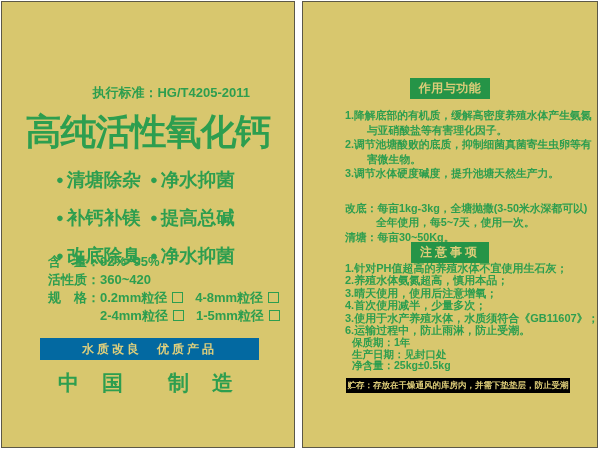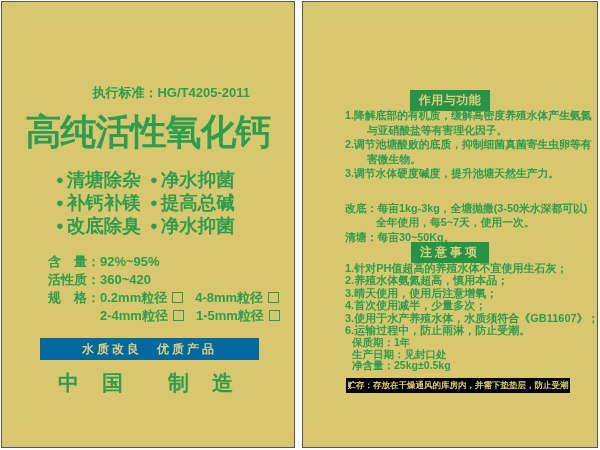--- a/index.html
+++ b/index.html
@@ -8,38 +8,38 @@
   .panel{position:absolute;top:1px;height:445px;background:#d8c76e;border:1px solid #5c5847;
     color:#2d9e4f;font-weight:bold;}
   .left-panel{left:1px;width:292px;}
   .right-panel{left:302px;width:294px;}
 
   
   .std{position:absolute;top:82px;left:0;right:44px;text-align:right;font-size:13px;}
   .title{position:absolute;top:106px;left:0;width:100%;text-align:center;
     font-size:36px;font-weight:800;letter-spacing:-1px;}
   .features{position:absolute;top:168px;left:54px;display:grid;
-    grid-template-columns:94px auto;row-gap:3px;font-size:18.5px;line-height:20px;font-weight:800;}
+    grid-template-columns:94px auto;row-gap:18px;font-size:18.5px;line-height:20px;font-weight:800;}
   .feat{white-space:nowrap;}
   .dot{font-size:13px;margin-right:3px;vertical-align:2px;}
   .spec-block{position:absolute;top:253px;left:46px;font-size:13px;font-weight:800;}
   .srow{margin-bottom:5px;height:13px;line-height:13px;white-space:nowrap;}
   .srow-indent{padding-left:52px;}
   .cbx{display:inline-block;width:9px;height:9px;border:1.6px solid #2d9e4f;
     margin:0 12px 0 5px;vertical-align:-1px;}
   .cbx:last-child{margin-right:0;}
   .banner-left{position:absolute;top:336px;left:38px;width:219px;height:22px;
     background:#0369a1;color:#dfcf7c;font-size:12px;letter-spacing:3px;line-height:23px;
     text-align:center;font-weight:700;}
   .origin{position:absolute;top:367px;left:56px;font-size:21px;letter-spacing:1px;font-weight:800;}
 
   
   .hdr-row{position:absolute;left:0;width:100%;display:flex;justify-content:center;
     align-items:flex-end;}
-  .h1{top:88px;text-align:right;} .h2{top:178px;} .h3{top:240px;}
+  .h1{top:76px;text-align:right;} .h2{top:178px;} .h3{top:240px;}
   .hdr{background:#259447;color:#ddcc78;font-size:12px;font-weight:800;
     padding:2px 9px;letter-spacing:3px;white-space:nowrap;}
   .hdr-tight{letter-spacing:0.5px;}
   .hdr-note{font-size:11px;font-weight:800;color:#2d9e4f;margin-left:5px;white-space:nowrap;}
   .sec{position:absolute;left:42px;right:2px;white-space:nowrap;font-weight:800;}
   .sec1{top:106px;font-size:10.8px;line-height:14.6px;}
   .sec2{top:199px;font-size:10.8px;line-height:14.3px;}
   .sec3{top:260px;font-size:11px;line-height:12.4px;}
   .ind22{padding-left:22px;} .ind31{padding-left:31px;}
   .meta{position:absolute;left:49px;top:335px;font-size:10.5px;line-height:11.6px;

